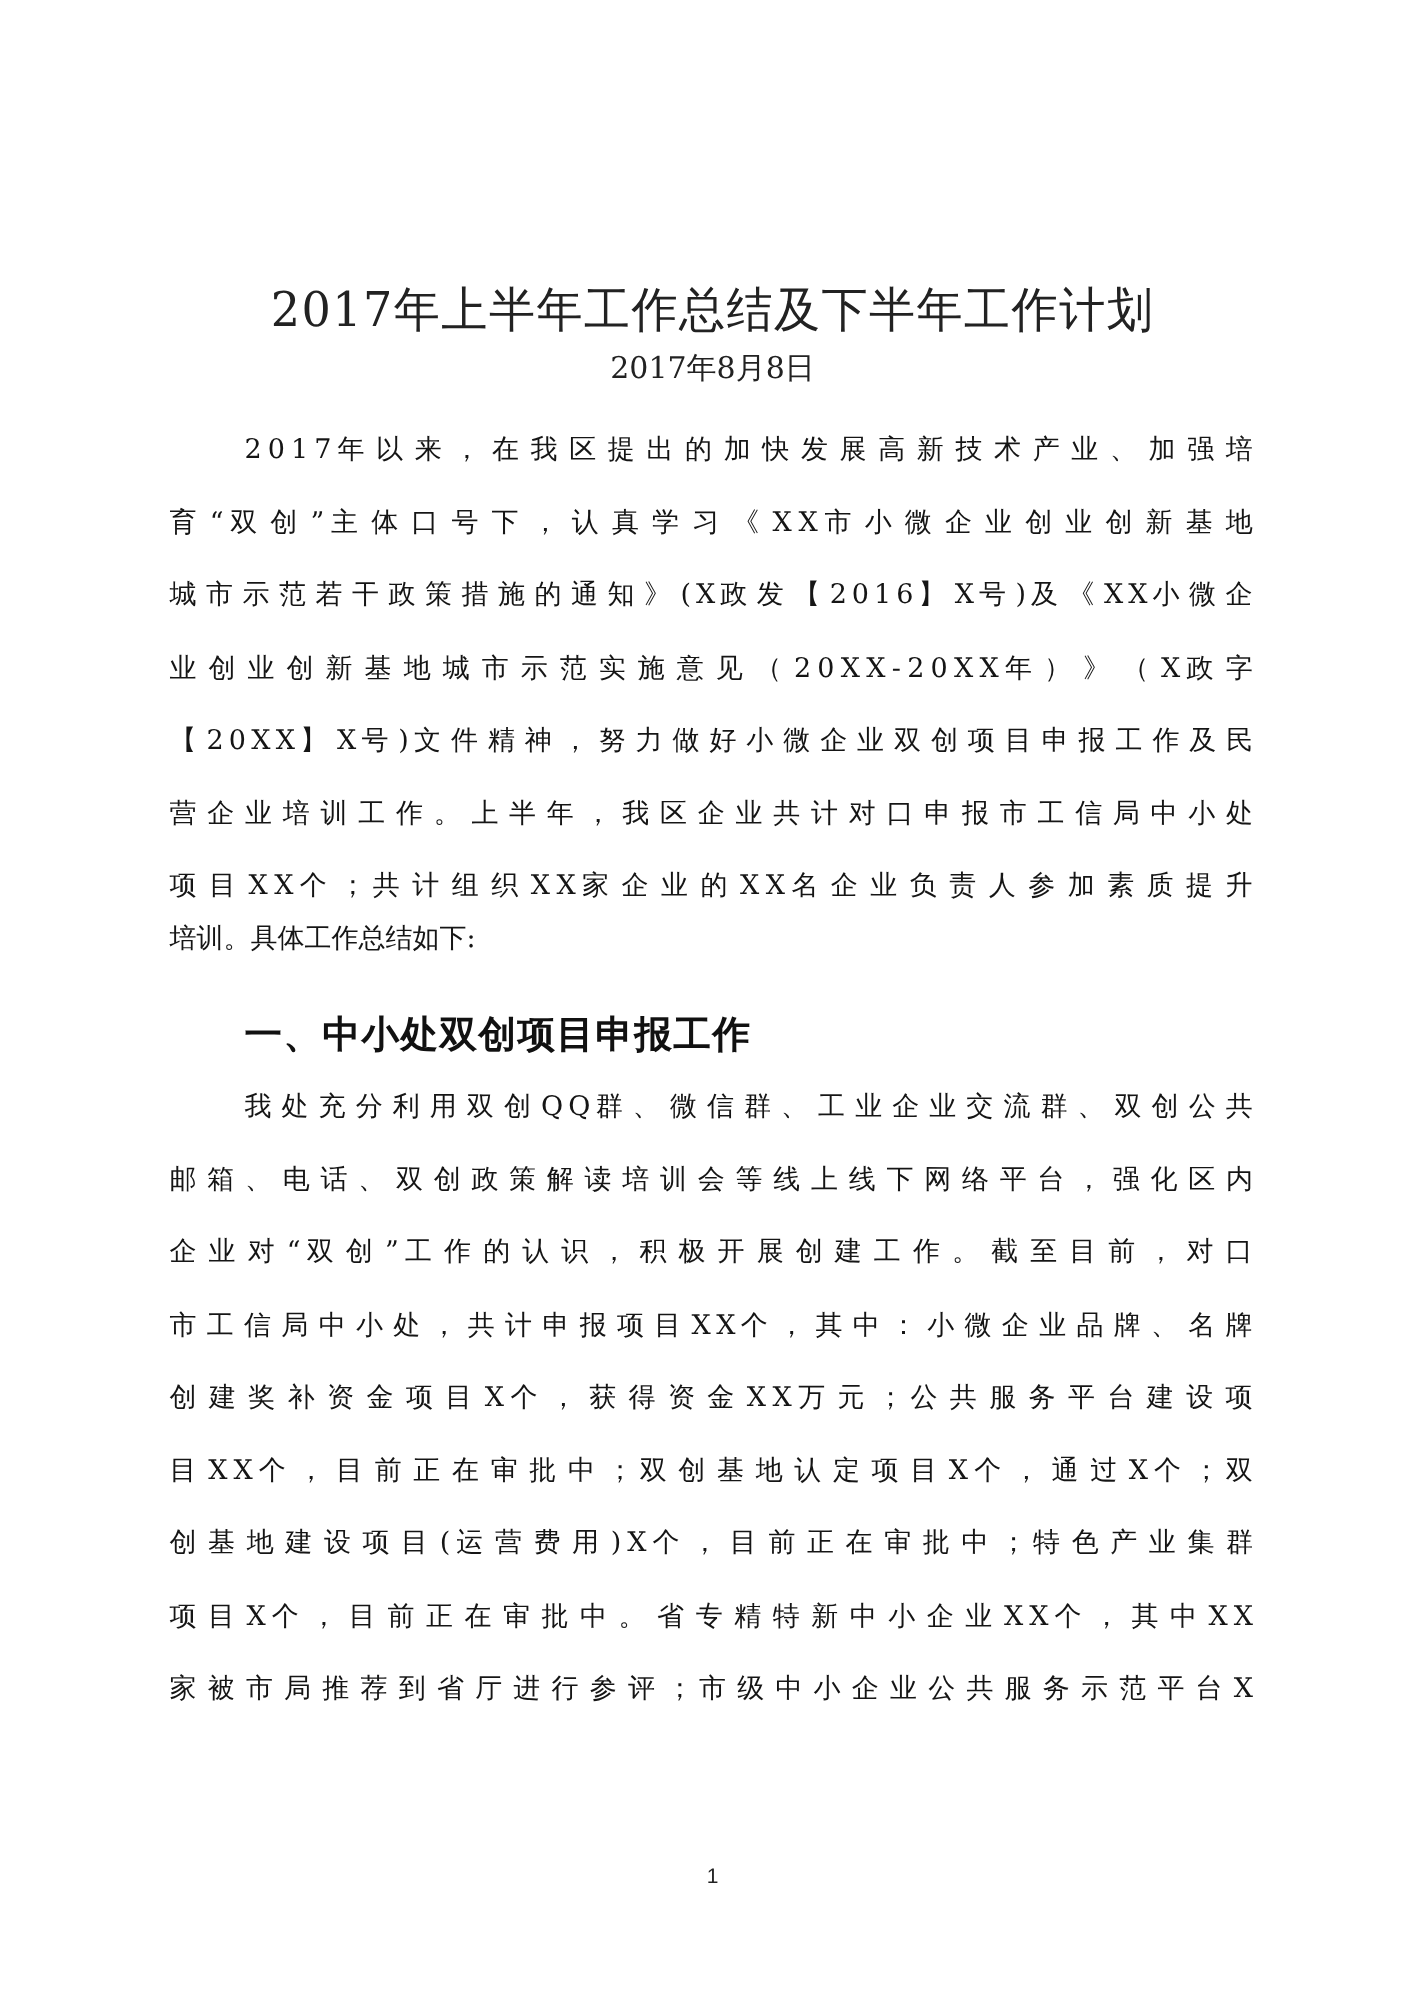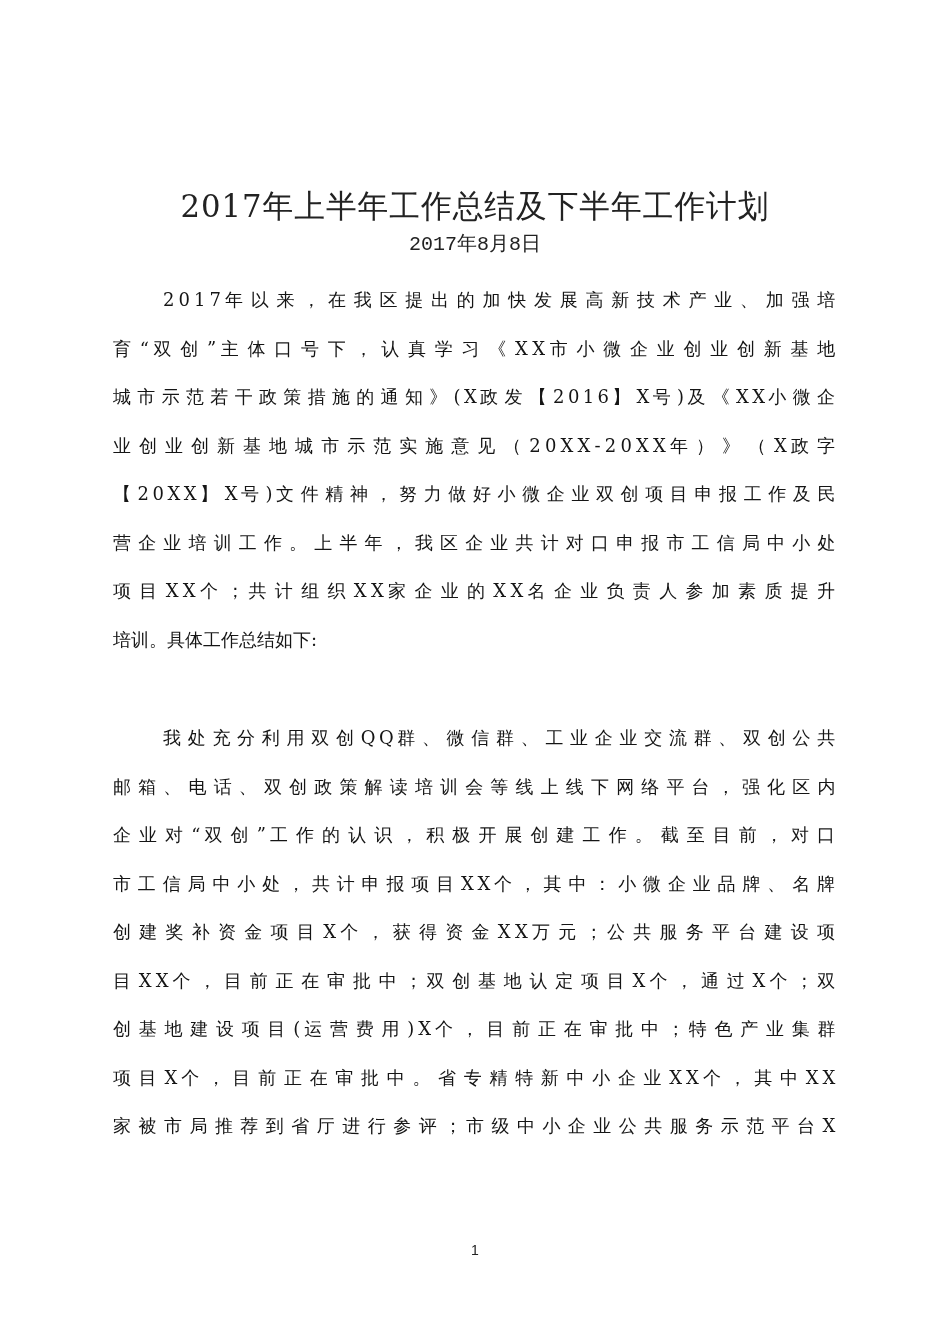--- a/index.html
+++ b/index.html
@@ -37,21 +37,20 @@
     }
     .date {
       position: absolute;
       left: 0;
       width: 950px;
       top: 230px;
       text-align: center;
       font-size: 20px;
       line-height: 30px;
       color: #222222;
-      font-family: Liberation Mono, monospace;
     }
     .line {
       position: absolute;
       left: 113px;
       width: 722px;
       height: 36px;
       font-size: 18px;
       line-height: 36px;
       white-space: nowrap;
       text-align: justify;
@@ -99,23 +98,24 @@
   <div class="date">2017年8月8日</div>
 
   <div>
     <div class="line indent" style="top: 282px; word-spacing: -0.3em;"><span>2</span> <span>0</span> <span>1</span> <span>7</span> <span>年</span> <span>以</span> <span>来</span> <span>，</span> <span>在</span> <span>我</span> <span>区</span> <span>提</span> <span>出</span> <span>的</span> <span>加</span> <span>快</span> <span>发</span> <span>展</span> <span>高</span> <span>新</span> <span>技</span> <span>术</span> <span>产</span> <span>业</span> <span>、</span> <span>加</span> <span>强</span> <span>培</span></div>
     <div class="line" style="top: 331px; word-spacing: -0.3em;"><span>育</span> <span>“</span> <span>双</span> <span>创</span> <span>”</span> <span>主</span> <span>体</span> <span>口</span> <span>号</span> <span>下</span> <span>，</span> <span>认</span> <span>真</span> <span>学</span> <span>习</span> <span>《</span> <span>X</span> <span>X</span> <span>市</span> <span>小</span> <span>微</span> <span>企</span> <span>业</span> <span>创</span> <span>业</span> <span>创</span> <span>新</span> <span>基</span> <span>地</span></div>
     <div class="line" style="top: 379px; word-spacing: -0.3em;"><span>城</span> <span>市</span> <span>示</span> <span>范</span> <span>若</span> <span>干</span> <span>政</span> <span>策</span> <span>措</span> <span>施</span> <span>的</span> <span>通</span> <span>知</span> <span>》</span> <span>(</span> <span>X</span> <span>政</span> <span>发</span> <span>【</span> <span>2</span> <span>0</span> <span>1</span> <span>6</span> <span>】</span> <span>X</span> <span>号</span> <span>)</span> <span>及</span> <span>《</span> <span>X</span> <span>X</span> <span>小</span> <span>微</span> <span>企</span></div>
     <div class="line" style="top: 428px; word-spacing: -0.3em;"><span>业</span> <span>创</span> <span>业</span> <span>创</span> <span>新</span> <span>基</span> <span>地</span> <span>城</span> <span>市</span> <span>示</span> <span>范</span> <span>实</span> <span>施</span> <span>意</span> <span>见</span> <span>（</span> <span>2</span> <span>0</span> <span>X</span> <span>X</span> <span>-</span> <span>2</span> <span>0</span> <span>X</span> <span>X</span> <span>年</span> <span>）</span> <span>》</span> <span>（</span> <span>X</span> <span>政</span> <span>字</span></div>
     <div class="line" style="top: 476px; word-spacing: -0.3em;"><span>【</span> <span>2</span> <span>0</span> <span>X</span> <span>X</span> <span>】</span> <span>X</span> <span>号</span> <span>)</span> <span>文</span> <span>件</span> <span>精</span> <span>神</span> <span>，</span> <span>努</span> <span>力</span> <span>做</span> <span>好</span> <span>小</span> <span>微</span> <span>企</span> <span>业</span> <span>双</span> <span>创</span> <span>项</span> <span>目</span> <span>申</span> <span>报</span> <span>工</span> <span>作</span> <span>及</span> <span>民</span></div>
     <div class="line" style="top: 525px; word-spacing: -0.3em;"><span>营</span> <span>企</span> <span>业</span> <span>培</span> <span>训</span> <span>工</span> <span>作</span> <span>。</span> <span>上</span> <span>半</span> <span>年</span> <span>，</span> <span>我</span> <span>区</span> <span>企</span> <span>业</span> <span>共</span> <span>计</span> <span>对</span> <span>口</span> <span>申</span> <span>报</span> <span>市</span> <span>工</span> <span>信</span> <span>局</span> <span>中</span> <span>小</span> <span>处</span></div>
     <div class="line" style="top: 573px; word-spacing: -0.3em;"><span>项</span> <span>目</span> <span>X</span> <span>X</span> <span>个</span> <span>；</span> <span>共</span> <span>计</span> <span>组</span> <span>织</span> <span>X</span> <span>X</span> <span>家</span> <span>企</span> <span>业</span> <span>的</span> <span>X</span> <span>X</span> <span>名</span> <span>企</span> <span>业</span> <span>负</span> <span>责</span> <span>人</span> <span>参</span> <span>加</span> <span>素</span> <span>质</span> <span>提</span> <span>升</span></div>
-    <div class="line last" style="top:622px;">培训。具体工作总结如下:</div>
+    <div class="line last" style="top:608px;">培训。具体工作总结如下:</div>
   </div>
 
+  <div class="heading" style="top:671px;">一、中小处双创项目申报工作</div>
 
   <div>
     <div class="line indent" style="top: 720px; word-spacing: -0.3em;"><span>我</span> <span>处</span> <span>充</span> <span>分</span> <span>利</span> <span>用</span> <span>双</span> <span>创</span> <span>Q</span> <span>Q</span> <span>群</span> <span>、</span> <span>微</span> <span>信</span> <span>群</span> <span>、</span> <span>工</span> <span>业</span> <span>企</span> <span>业</span> <span>交</span> <span>流</span> <span>群</span> <span>、</span> <span>双</span> <span>创</span> <span>公</span> <span>共</span></div>
     <div class="line" style="top: 769px; word-spacing: -0.3em;"><span>邮</span> <span>箱</span> <span>、</span> <span>电</span> <span>话</span> <span>、</span> <span>双</span> <span>创</span> <span>政</span> <span>策</span> <span>解</span> <span>读</span> <span>培</span> <span>训</span> <span>会</span> <span>等</span> <span>线</span> <span>上</span> <span>线</span> <span>下</span> <span>网</span> <span>络</span> <span>平</span> <span>台</span> <span>，</span> <span>强</span> <span>化</span> <span>区</span> <span>内</span></div>
     <div class="line" style="top: 817px; word-spacing: -0.3em;"><span>企</span> <span>业</span> <span>对</span> <span>“</span> <span>双</span> <span>创</span> <span>”</span> <span>工</span> <span>作</span> <span>的</span> <span>认</span> <span>识</span> <span>，</span> <span>积</span> <span>极</span> <span>开</span> <span>展</span> <span>创</span> <span>建</span> <span>工</span> <span>作</span> <span>。</span> <span>截</span> <span>至</span> <span>目</span> <span>前</span> <span>，</span> <span>对</span> <span>口</span></div>
     <div class="line" style="top: 866px; word-spacing: -0.3em;"><span>市</span> <span>工</span> <span>信</span> <span>局</span> <span>中</span> <span>小</span> <span>处</span> <span>，</span> <span>共</span> <span>计</span> <span>申</span> <span>报</span> <span>项</span> <span>目</span> <span>X</span> <span>X</span> <span>个</span> <span>，</span> <span>其</span> <span>中</span> <span>：</span> <span>小</span> <span>微</span> <span>企</span> <span>业</span> <span>品</span> <span>牌</span> <span>、</span> <span>名</span> <span>牌</span></div>
     <div class="line" style="top: 914px; word-spacing: -0.3em;"><span>创</span> <span>建</span> <span>奖</span> <span>补</span> <span>资</span> <span>金</span> <span>项</span> <span>目</span> <span>X</span> <span>个</span> <span>，</span> <span>获</span> <span>得</span> <span>资</span> <span>金</span> <span>X</span> <span>X</span> <span>万</span> <span>元</span> <span>；</span> <span>公</span> <span>共</span> <span>服</span> <span>务</span> <span>平</span> <span>台</span> <span>建</span> <span>设</span> <span>项</span></div>
     <div class="line" style="top: 963px; word-spacing: -0.3em;"><span>目</span> <span>X</span> <span>X</span> <span>个</span> <span>，</span> <span>目</span> <span>前</span> <span>正</span> <span>在</span> <span>审</span> <span>批</span> <span>中</span> <span>；</span> <span>双</span> <span>创</span> <span>基</span> <span>地</span> <span>认</span> <span>定</span> <span>项</span> <span>目</span> <span>X</span> <span>个</span> <span>，</span> <span>通</span> <span>过</span> <span>X</span> <span>个</span> <span>；</span> <span>双</span></div>
     <div class="line" style="top: 1011px; word-spacing: -0.3em;"><span>创</span> <span>基</span> <span>地</span> <span>建</span> <span>设</span> <span>项</span> <span>目</span> <span>(</span> <span>运</span> <span>营</span> <span>费</span> <span>用</span> <span>)</span> <span>X</span> <span>个</span> <span>，</span> <span>目</span> <span>前</span> <span>正</span> <span>在</span> <span>审</span> <span>批</span> <span>中</span> <span>；</span> <span>特</span> <span>色</span> <span>产</span> <span>业</span> <span>集</span> <span>群</span></div>
     <div class="line" style="top: 1060px; word-spacing: -0.3em;"><span>项</span> <span>目</span> <span>X</span> <span>个</span> <span>，</span> <span>目</span> <span>前</span> <span>正</span> <span>在</span> <span>审</span> <span>批</span> <span>中</span> <span>。</span> <span>省</span> <span>专</span> <span>精</span> <span>特</span> <span>新</span> <span>中</span> <span>小</span> <span>企</span> <span>业</span> <span>X</span> <span>X</span> <span>个</span> <span>，</span> <span>其</span> <span>中</span> <span>X</span> <span>X</span></div>

